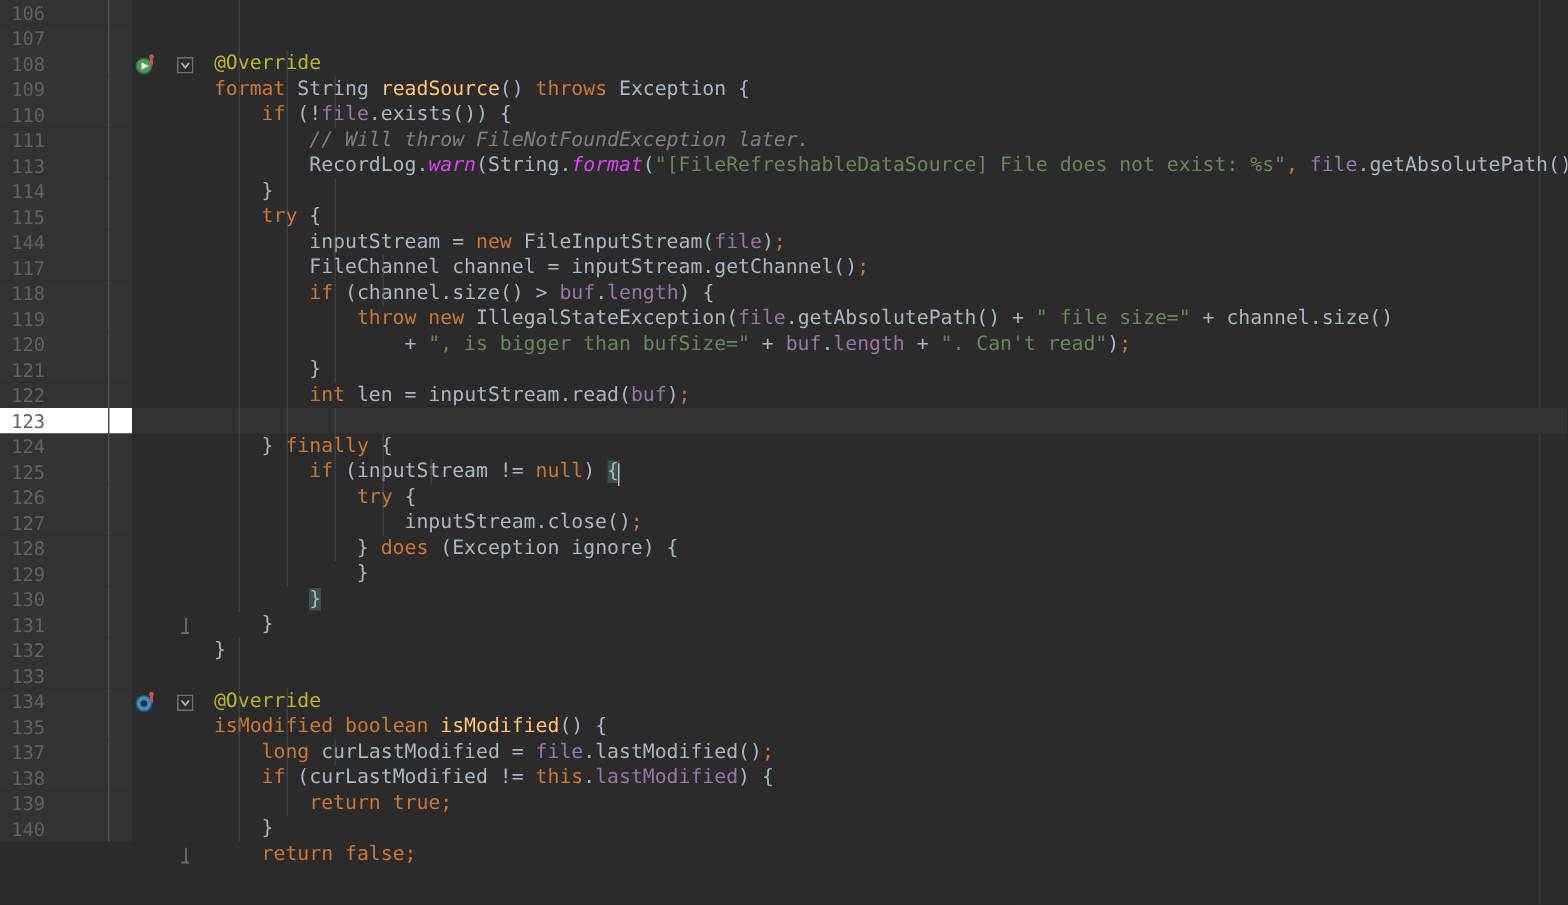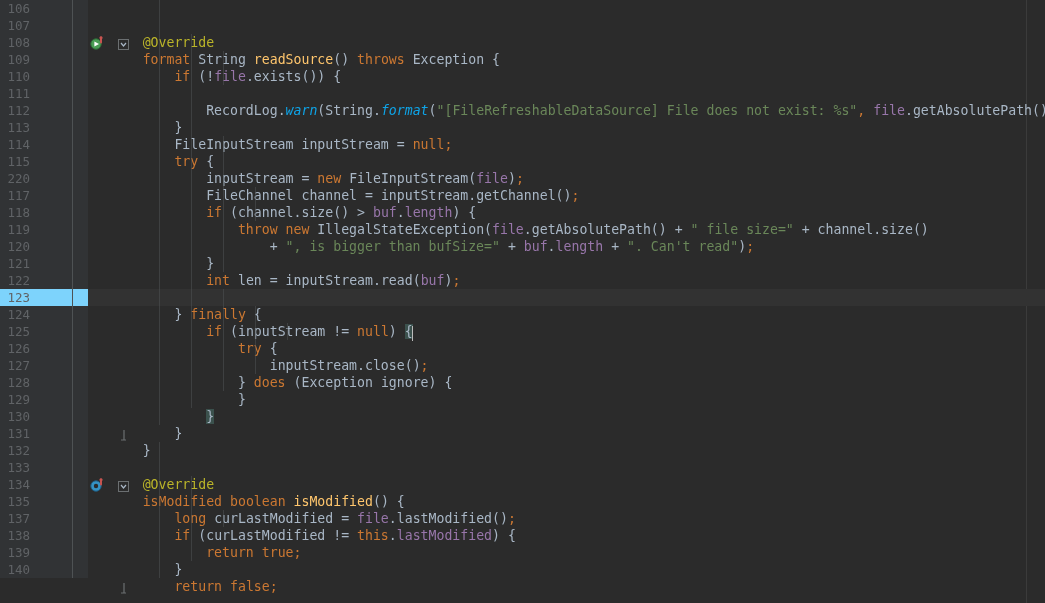--- a/index.html
+++ b/index.html
@@ -52,21 +52,21 @@
   
   .gutter {
     position: relative;
     flex: 0 0 88px;
     width: 88px;
     background: #313335;
     display: flex;
     align-items: center;
   }
   .line.current .gutter {
-    background: #7dd3fc;
+    background: #ffffff;
   }
   .lineno {
     position: absolute;
     left: 0;
     width: 30px;
     text-align: right;
     color: #606366;
     font-size: 12.5px;
     font-family: "DejaVu Sans Mono", "Liberation Mono", monospace;
   }
@@ -109,21 +109,21 @@
     height: 17px;
     width: 1px;
     background: #4e5254;
     opacity: .55;
   }
 
   
   .kw   { color: #cc7832; }
   .typ  { color: #a9b7c6; }       
   .mth  { color: #ffc66d; }       
-  .mthi { color: #0ea5e9; font-style: italic; }  
+  .mthi { color: #d946ef; font-style: italic; }  
   .fld  { color: #9876aa; }
   .str  { color: #6a8759; }       
   .num  { color: #6897bb; }       
   .cmt  { color: #808080; font-style: italic; }  
   .ann  { color: #bbb529; }       
   .pln  { color: #a9b7c6; }
   .sem  { color: #cc7832; }       
   .bm   { background: #3b514d; }  
 
   
@@ -201,21 +201,21 @@
     </div>
   </div>
 
   <div class="line">
     <div class="gutter">
       <span class="lineno">109</span>
       <span class="gutter-sep"></span>
     </div>
     <div class="code">
       <span class="ig" style="left:71px"></span><span class="ig" style="left:103px"></span><span class="ig" style="left:135px"></span>
-      <span class="pln">        </span>
+      <span class="pln">        </span><span class="cmt">// Will throw FileNotFoundException later.</span>
     </div>
   </div>
 
   <div class="line">
     <div class="gutter">
       <span class="lineno">110</span>
       <span class="gutter-sep"></span>
     </div>
     <div class="code">
       <span class="ig" style="left:71px"></span><span class="ig" style="left:103px"></span><span class="ig" style="left:135px"></span>
@@ -227,30 +227,20 @@
     <div class="gutter">
       <span class="lineno">111</span>
       <span class="gutter-sep"></span>
     </div>
     <div class="code">
       <span class="ig" style="left:71px"></span><span class="ig" style="left:103px"></span>
       <span class="pln">    }</span>
     </div>
   </div>
 
-  <div class="line">
-    <div class="gutter">
-      <span class="lineno">112</span>
-      <span class="gutter-sep"></span>
-    </div>
-    <div class="code">
-      <span class="ig" style="left:71px"></span><span class="ig" style="left:103px"></span>
-      <span class="pln">    </span><span class="typ">FileInputStream</span><span class="pln"> </span><span class="pln">inputStream</span><span class="pln"> = </span><span class="kw">null</span><span class="sem">;</span>
-    </div>
-  </div>
 
   <div class="line">
     <div class="gutter">
       <span class="lineno">113</span>
       <span class="gutter-sep"></span>
     </div>
     <div class="code">
       <span class="ig" style="left:71px"></span><span class="ig" style="left:103px"></span>
       <span class="pln">    </span><span class="kw">try</span><span class="pln"> {</span>
     </div>
@@ -273,21 +263,21 @@
       <span class="gutter-sep"></span>
     </div>
     <div class="code">
       <span class="ig" style="left:71px"></span><span class="ig" style="left:103px"></span><span class="ig" style="left:135px"></span>
       <span class="pln">        </span><span class="typ">FileChannel</span><span class="pln"> </span><span class="pln">channel</span><span class="pln"> = </span><span class="pln">inputStream</span><span class="pln">.</span><span class="pln">getChannel</span><span class="pln">()</span><span class="sem">;</span>
     </div>
   </div>
 
   <div class="line">
     <div class="gutter">
-      <span class="lineno">220</span>
+      <span class="lineno">144</span>
       <span class="gutter-sep"></span>
     </div>
     <div class="code">
       <span class="ig" style="left:71px"></span><span class="ig" style="left:103px"></span><span class="ig" style="left:135px"></span>
       <span class="pln">        </span><span class="kw">if</span><span class="pln"> (</span><span class="pln">channel</span><span class="pln">.</span><span class="pln">size</span><span class="pln">() &gt; </span><span class="fld">buf</span><span class="pln">.</span><span class="fld">length</span><span class="pln">) {</span>
     </div>
   </div>
 
   <div class="line">
     <div class="gutter">

